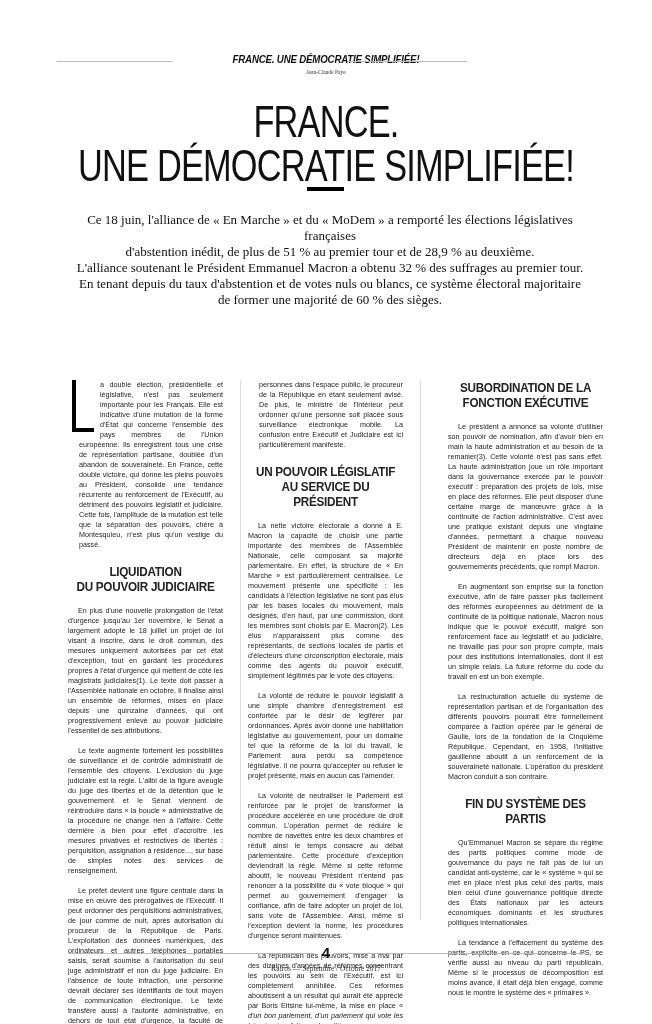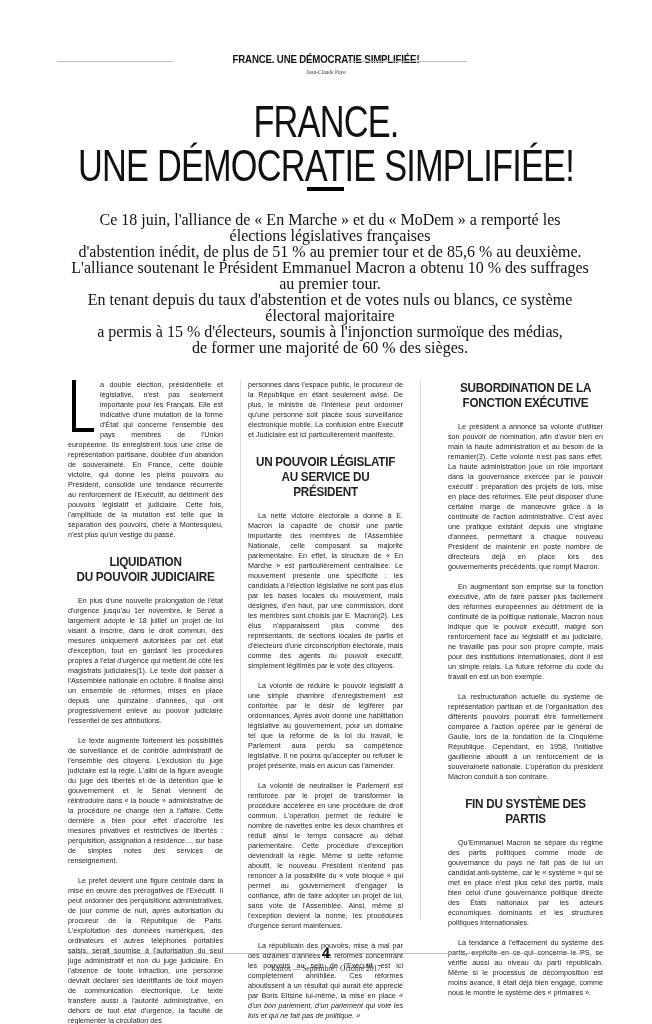--- a/index.html
+++ b/index.html
@@ -1,33 +1,33 @@
 <!DOCTYPE html>
 <html><head>
 <meta charset="utf-8">
 <style>
   html, body { margin:0; padding:0; background:#ffffff; }
   body { width:652px; height:1024px; position:relative; overflow:hidden; color:#111; }
-  .runhead { position:absolute; top:53px; left:0; width:652px; height:20px; }
+  .runhead { position:absolute; top:53px; left:0; width:652px; height:20px;font-style:italic; }
   .runhead .rule { position:absolute; top:8px; height:1px; background:#bbbbbb; }
   .runhead .rule.l { left:57px; width:116px; }
   .runhead .rule.r { left:348px; width:119px; }
   .runhead .txt { position:absolute; left:0; width:652px; top:0; text-align:center;
     font-family:"Liberation Sans", sans-serif; font-weight:bold; font-size:11px; letter-spacing:-0.2px; transform:scaleX(0.88); }
   .author { position:absolute; top:69px; left:0; width:652px; text-align:center;
     font-family:"Liberation Serif", serif; font-size:5.5px; color:#333; }
   .title { position:absolute; top:100px; left:0; width:652px; text-align:center;
     font-family:"Liberation Sans", sans-serif; font-size:44px; line-height:44px; font-weight:normal; letter-spacing:-1px; transform:scaleX(0.78); transform-origin:center; }
   .title-bar { position:absolute; top:187px; left:243px; width:37px; height:4px; background:#000; }
   .lede { position:absolute; top:212px; left:70px; width:520px; text-align:center;
-    font-family:"Liberation Serif", serif; font-size:16px; line-height:16px; color:#111; }
+    font-family:"Liberation Serif", serif; font-size:13px; line-height:16px; color:#111; }
   .col { position:absolute; top:380px; width:155px; font-family:"Liberation Sans", sans-serif;
     font-size:7.2px; line-height:10px; color:#222; text-align:justify; }
   .col p { margin:0 0 10px 0; text-indent:10px; }
-  .col p.noind { text-indent:0; }
+  .col p.noind { text-indent:0;margin-left:11px; }
   .col1 { left:68px; }
   .col2 { left:248px; }
   .col3 { left:448px; }
   .col h2 { font-family:"Liberation Sans", sans-serif; font-weight:bold; font-size:13px; line-height:15px;
     text-align:center; margin:14px 0 12px 0; letter-spacing:-0.3px; transform:scaleX(0.9); }
   .col3 h2.first { margin-top:0; }
   .dropcap { float:left; width:26px; height:52px; margin:0 6px 0 0; position:relative; }
   .dropcap .v { position:absolute; left:4px; top:0; width:4px; height:52px; background:#000; }
   .dropcap .h { position:absolute; left:4px; top:48px; width:22px; height:4px; background:#000; }
   .colrule { position:absolute; width:1px; background:#ddd; }
@@ -51,24 +51,23 @@
 <div class="author">Jean-Claude Paye</div>
 
 <h1 class="title" style="margin:0;">
   <span>FRANCE.</span><br>
   <span>UNE DÉMOCRATIE SIMPLIFIÉE!</span>
 </h1>
 <div class="title-bar" style="left:307px;"></div>
 
 <div class="lede">
   <div>Ce 18 juin, l'alliance de « En Marche » et du « MoDem » a remporté les élections législatives françaises</div>
-  <div>d'abstention inédit, de plus de 51 % au premier tour et de 85,6 % au deuxième.</div>
-  <div>L'alliance soutenant le Président Emmanuel Macron a obtenu 10 % des suffrages au premier tour.</div>
+  <div>d'abstention inédit, de plus de 51 % au premier tour et de 28,9 % au deuxième.</div>
+  <div>L'alliance soutenant le Président Emmanuel Macron a obtenu 32 % des suffrages au premier tour.</div>
   <div>En tenant depuis du taux d'abstention et de votes nuls ou blancs, ce système électoral majoritaire</div>
-  <div>a permis à 15 % d'électeurs, soumis à l'injonction surmoïque des médias,</div>
   <div>de  former une majorité de 60 % des sièges.</div>
 </div>
 
 <div class="col col1">
   <div class="dropcap">
     <div class="v"></div>
     <div class="h"></div>
   </div>
   <p class="noind">a double élection, présidentielle et législative, n'est pas seulement importante pour les Français. Elle est indicative d'une mutation de la forme d'État qui concerne l'ensemble des pays membres de l'Union européenne. Ils enregistrent tous une crise de représentation partisane, doublée d'un abandon de souveraineté. En France, cette double victoire, qui donne les pleins pouvoirs au Président, consolide une tendance récurrente au renforcement de l'Exécutif, au détriment des pouvoirs législatif et judiciaire. Cette fois, l'amplitude  de la mutation est telle que la séparation des pouvoirs, chère à Montesquieu, n'est plus qu'un vestige du passé.</p>
   <h2>

